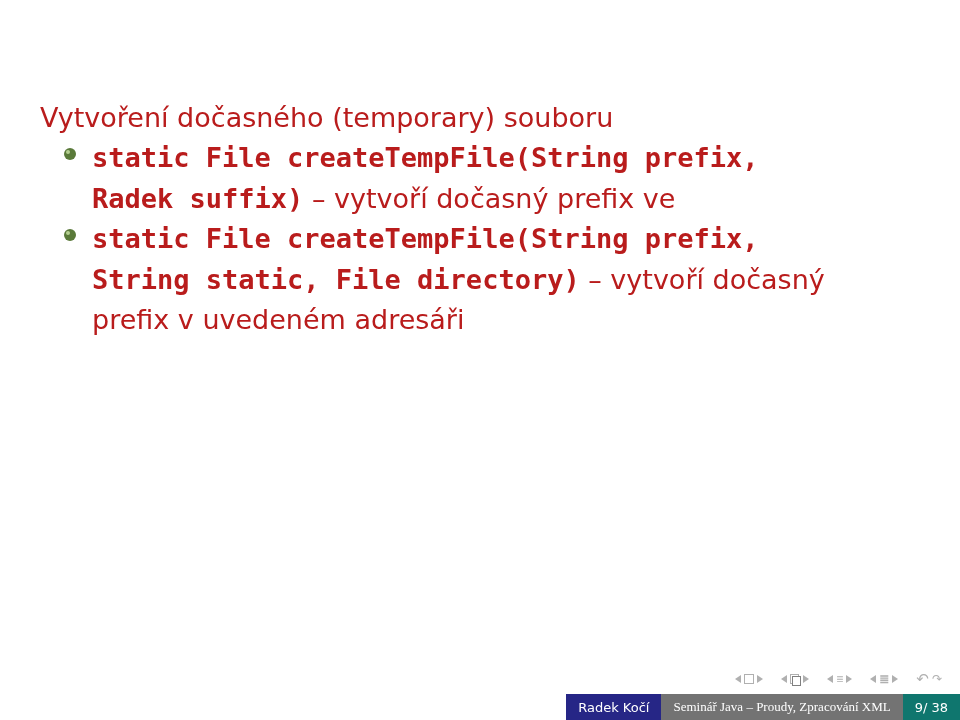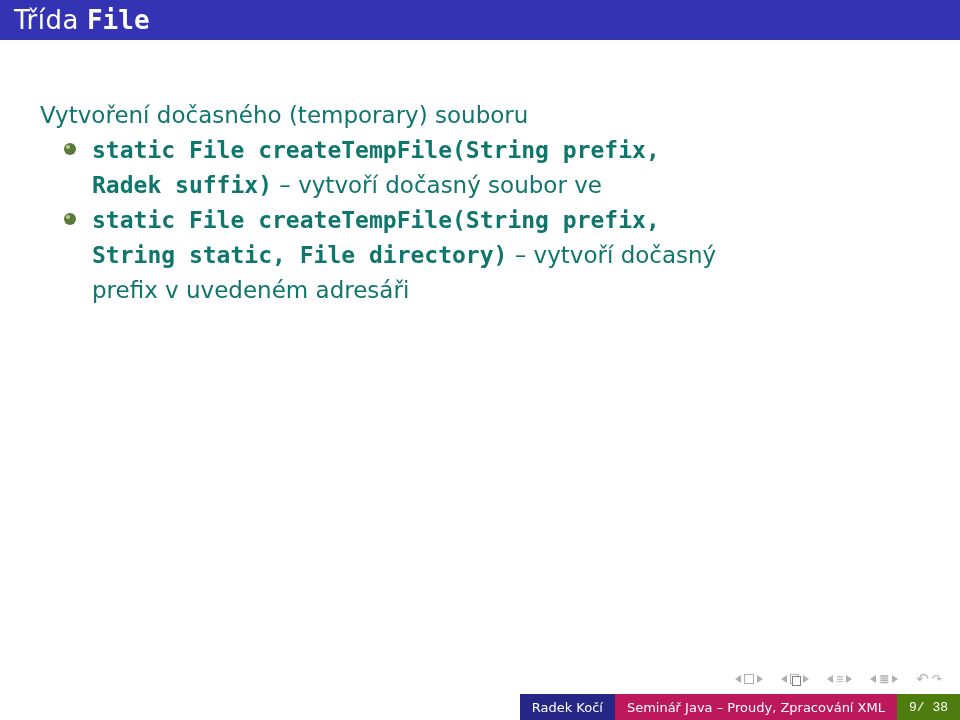--- a/index.html
+++ b/index.html
@@ -40,22 +40,22 @@
     font-family: "DejaVu Sans Mono", "Liberation Mono", Consolas, monospace;
     font-size: 26px;
     font-weight: bold;
     margin-left: 8px;
   }
   .content {
     position: absolute;
     top: 100px;
     left: 40px;
     right: 52px;
-    color: #0f766e;
-    font-size: 23px;
+    color: #b91c1c;
+    font-size: 27px;
     line-height: 1.35;
   }
   .line {
     margin-bottom: 4px;
   }
   .indent {
     padding-left: 52px;
     position: relative;
   }
   .cont {
@@ -87,31 +87,31 @@
     font-size: 13px;
     color: #fff;
   }
   .footer-left {
     background: #262686;
     padding: 12px 12px;
     display: flex;
     align-items: center;
   }
   .footer-mid {
-    background: #be185d;
+    background: #737373;
     padding: 4px 12px;
     display: flex;
     align-items: center;
+    font-family: Liberation Serif, serif;
   }
   .footer-right {
-    background: #4d7c0f;
+    background: #0f766e;
     padding: 4px 12px;
     display: flex;
     align-items: center;
-    font-family: Liberation Mono, monospace;
   }
   .nav-symbols {
     position: absolute;
     bottom: 32px;
     right: 18px;
     display: flex;
     gap: 18px;
     color: #b0b0b0;
     font-size: 14px;
     font-family: sans-serif;
@@ -154,39 +154,35 @@
   }
   .undo {
     font-size:15px;
   }
 </style>
 </head>
 <body>
 
 <div class="slide">
 
-  <div class="title-bar">
-    <span class="title-text-normal">Třída</span>
-    <span class="title-text-mono">File</span>
-  </div>
 
   <div class="content">
     <div class="line">Vytvoření dočasného (temporary) souboru</div>
 
     <div class="line indent">
       <span class="bullet">
         <svg width="16" height="16" viewBox="0 0 16 16">
           <circle cx="8" cy="8" r="6" fill="#5a7a3a"></circle>
           <circle cx="6" cy="6" r="2" fill="#b5d090"></circle>
         </svg>
       </span>
       <span class="mono">static File createTempFile(String prefix,</span>
     </div>
     <div class="line cont">
-      <span class="mono">Radek suffix)</span><span> – </span><span>vytvoří dočasný soubor ve</span>
+      <span class="mono">Radek suffix)</span><span> – </span><span>vytvoří dočasný prefix ve</span>
     </div>
 
     <div class="line indent">
       <span class="bullet">
         <svg width="16" height="16" viewBox="0 0 16 16">
           <circle cx="8" cy="8" r="6" fill="#5a7a3a"></circle>
           <circle cx="6" cy="6" r="2" fill="#b5d090"></circle>
         </svg>
       </span>
       <span class="mono">static File createTempFile(String prefix,</span>

